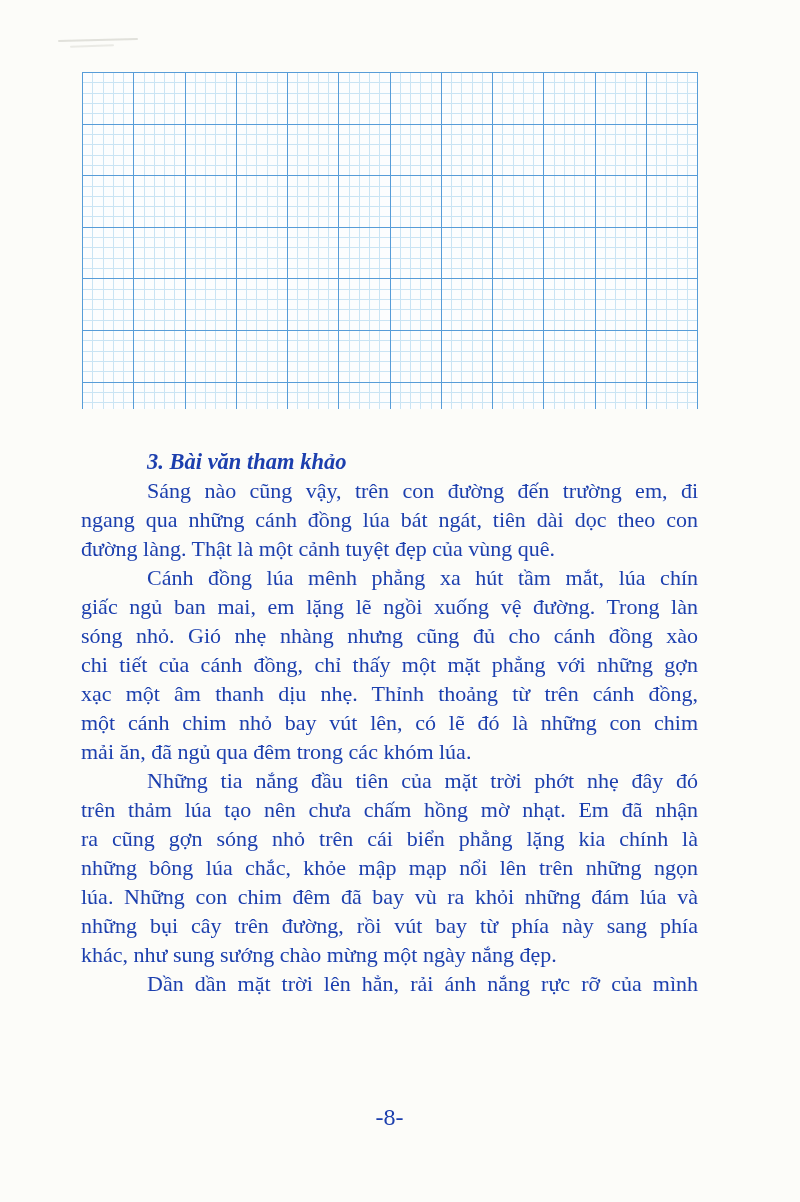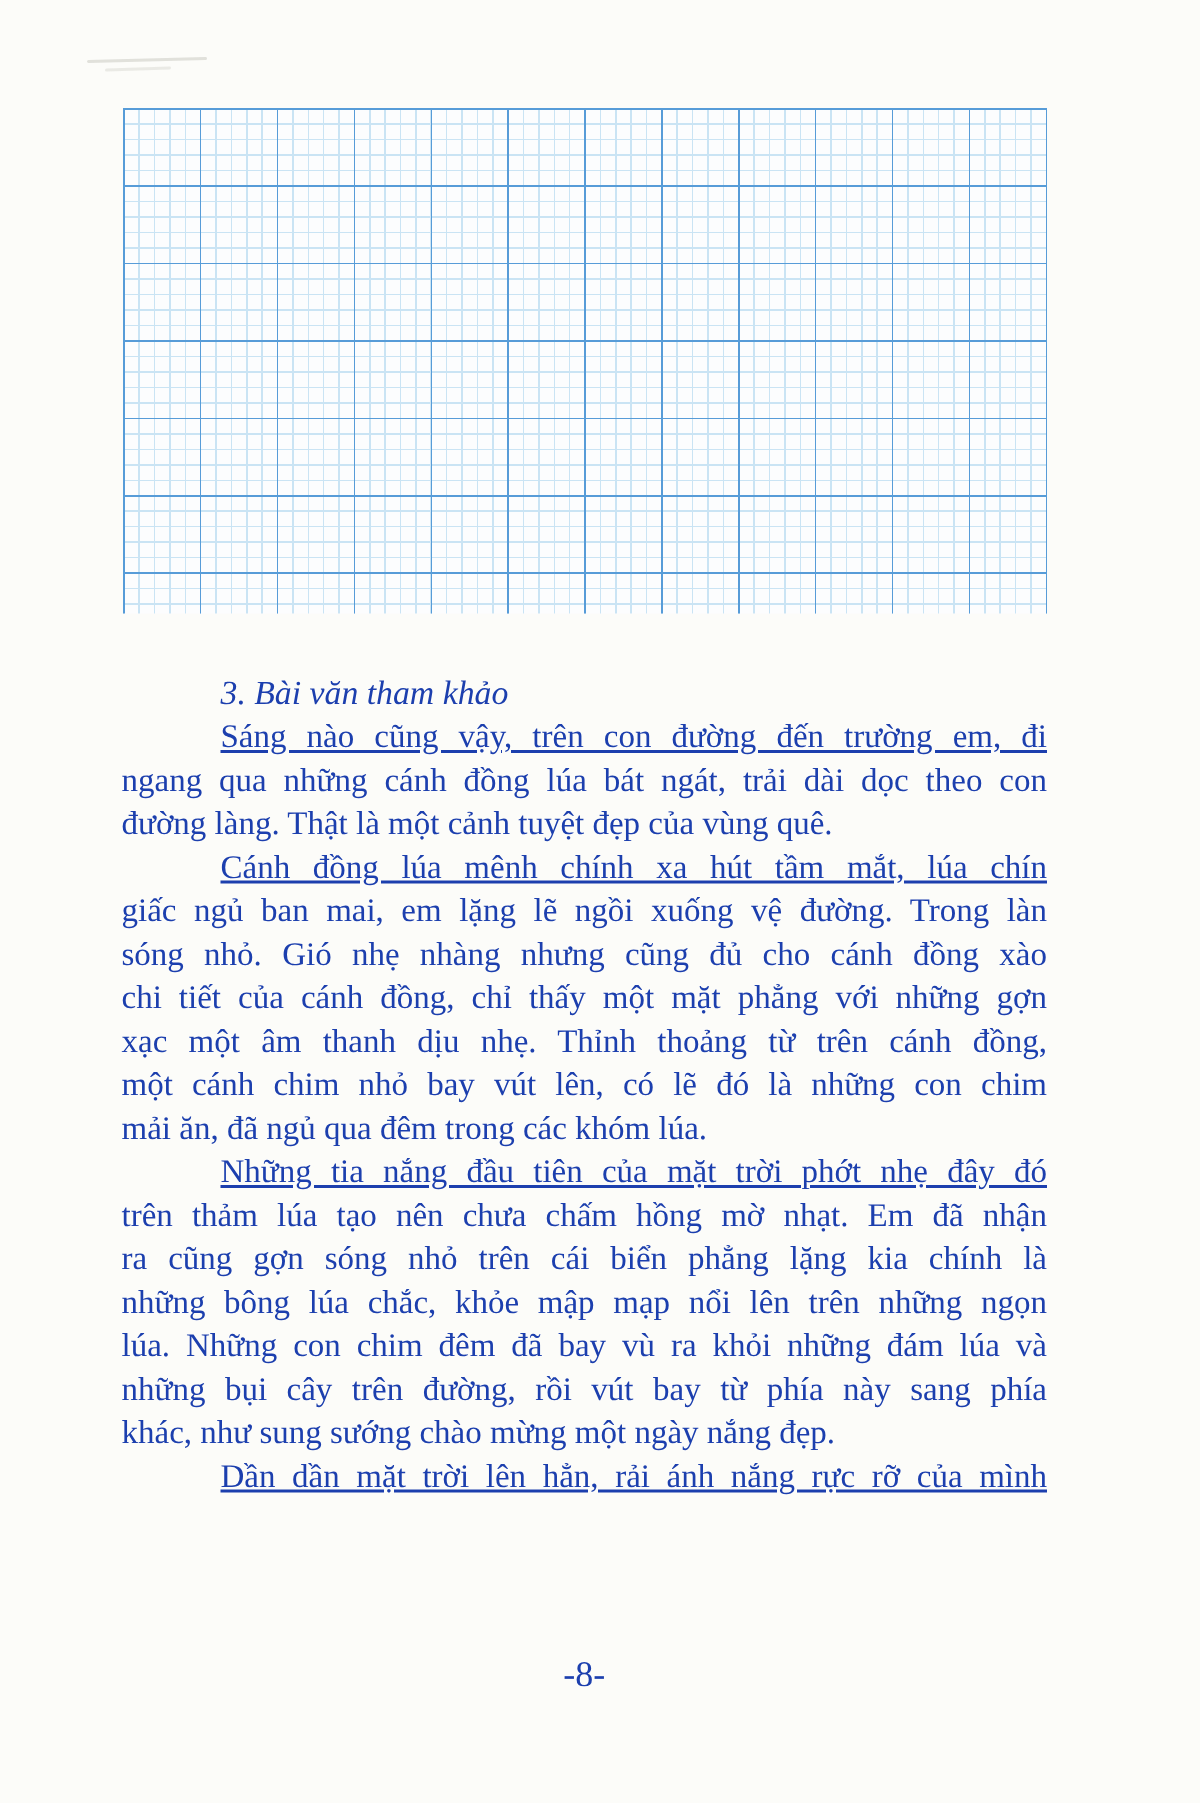--- a/index.html
+++ b/index.html
@@ -73,29 +73,30 @@
     width: 617px;
   }
   .line {
     font-size: 22px;
     line-height: 29px;
     color: var(--ink-color, #1c3fae);
     text-align: justify;
     text-align-last: justify;
     white-space: normal;
   }
-  .line.first { text-indent: 66px; text-decoration: underline; }
+  .line.first { text-indent: 66px; }
   .line.plain-last { text-align-last: left; }
   .heading {
     font-style: italic;
     font-size: 22.5px;
     line-height: 29px;
     color: var(--ink-color, #1c3fae);
     text-indent: 66px;
     text-align: left;
+    font-weight: bold;
   }
 
   .footer {
     position: absolute;
     left: 81px;
     top: 1102px;
     width: 617px;
     text-align: center;
     font-size: 24px;
     line-height: 30px;
@@ -108,23 +109,23 @@
 <div class="page">
 
   <div class="smudge"></div>
 
   <div class="grid"></div>
 
   <div class="text-block">
     <div class="heading">3. Bài văn tham khảo</div>
     <div>
         <div class="line first">Sáng nào cũng vậy, trên con đường đến trường em, đi</div>
-        <div class="line">ngang qua những cánh đồng lúa bát ngát, trải dài dọc theo con</div>
+        <div class="line">ngang qua những cánh đồng lúa bát ngát, tiên dài dọc theo con</div>
         <div class="line plain-last">đường làng. Thật là một cảnh tuyệt đẹp của vùng quê.</div>
-        <div class="line first">Cánh đồng lúa mênh chính xa hút tầm mắt, lúa chín</div>
+        <div class="line first">Cánh đồng lúa mênh phẳng xa hút tầm mắt, lúa chín</div>
         <div class="line">giấc ngủ ban mai, em lặng lẽ ngồi xuống vệ đường. Trong làn</div>
         <div class="line">sóng nhỏ. Gió nhẹ nhàng nhưng cũng đủ cho cánh đồng xào</div>
         <div class="line">chi tiết của cánh đồng, chỉ thấy một mặt phẳng với những gợn</div>
         <div class="line">xạc một âm thanh dịu nhẹ. Thỉnh thoảng từ trên cánh đồng,</div>
         <div class="line">một cánh chim nhỏ bay vút lên, có lẽ đó là những con chim</div>
         <div class="line plain-last">mải ăn, đã ngủ qua đêm trong các khóm lúa.</div>
         <div class="line first">Những tia nắng đầu tiên của mặt trời phớt nhẹ đây đó</div>
         <div class="line">trên thảm lúa tạo nên chưa chấm hồng mờ nhạt. Em đã nhận</div>
         <div class="line">ra cũng gợn sóng nhỏ trên cái biển phẳng lặng kia chính là</div>
         <div class="line">những bông lúa chắc, khỏe mập mạp nổi lên trên những ngọn</div>

